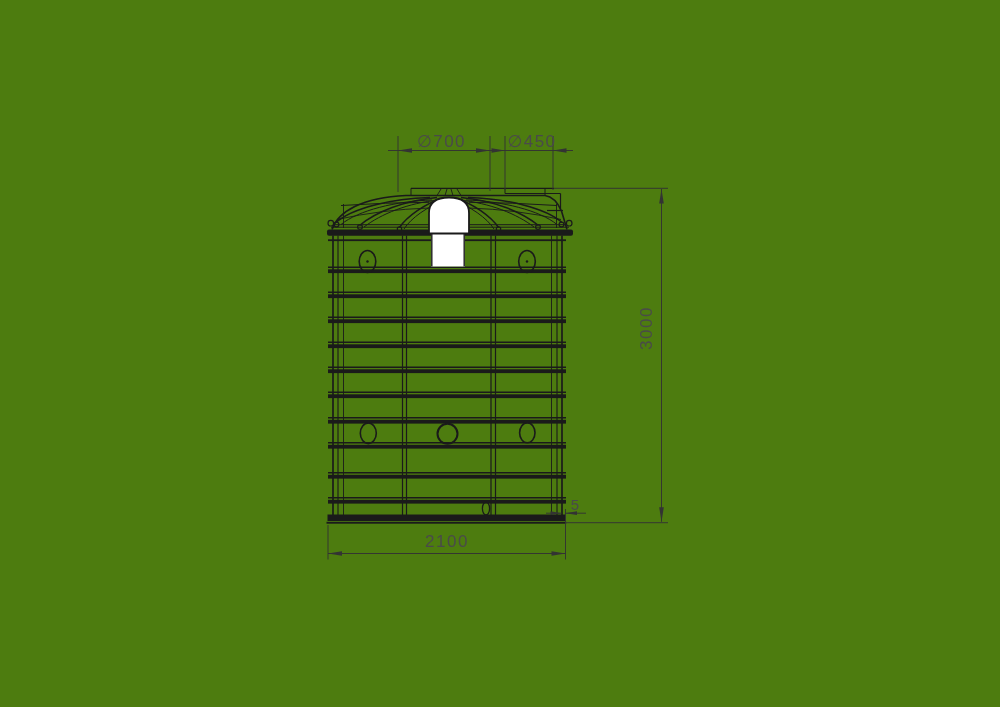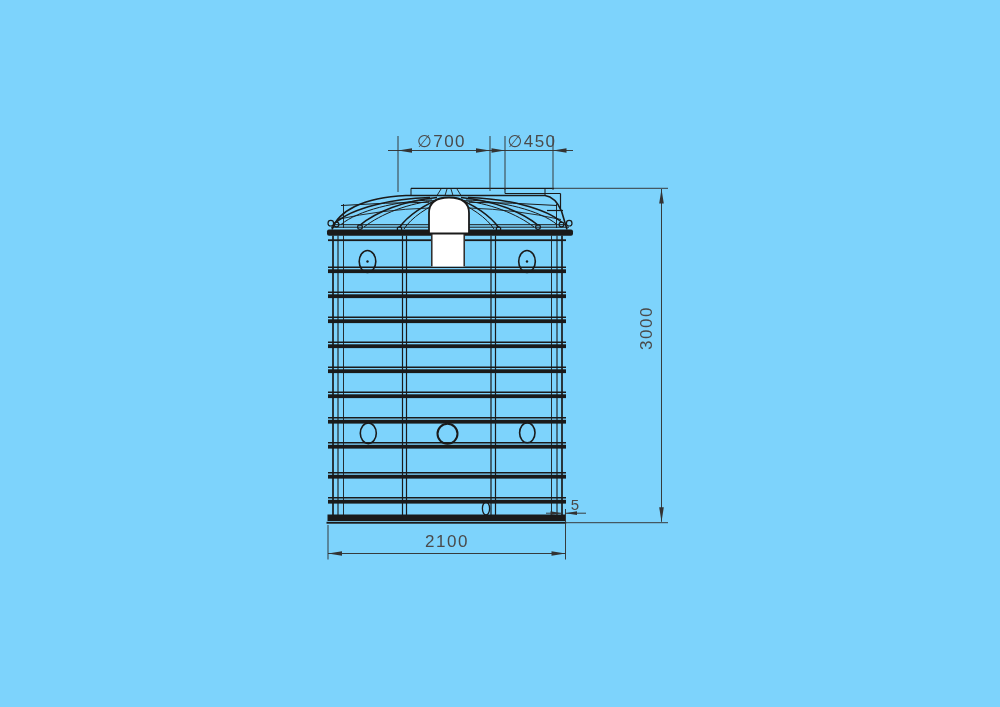--- a/index.html
+++ b/index.html
@@ -1,16 +1,16 @@
 <!DOCTYPE html>
 <html><head>
 <meta charset="utf-8">
 <style>
   html,body{margin:0;padding:0;background:#ffffff;}
-  .canvas{position:relative;width:1000px;height:707px;background:#7dd3fc;overflow:hidden;
+  .canvas{position:relative;width:1000px;height:707px;background:#4d7c0f;overflow:hidden;
           font-family:"Liberation Sans", sans-serif;}
   svg{position:absolute;left:0;top:0;}
   .dim-text{font-family:"Liberation Sans", sans-serif;font-size:17px;fill:#4a4a4a;letter-spacing:1.5px;}
   .dim-text-small{font-family:"Liberation Sans", sans-serif;font-size:15px;fill:#4a4a4a;}
 </style>
 </head>
 <body>
 
 <div class="canvas">
 <svg width="1000" height="707" viewBox="0 0 1000 707">

